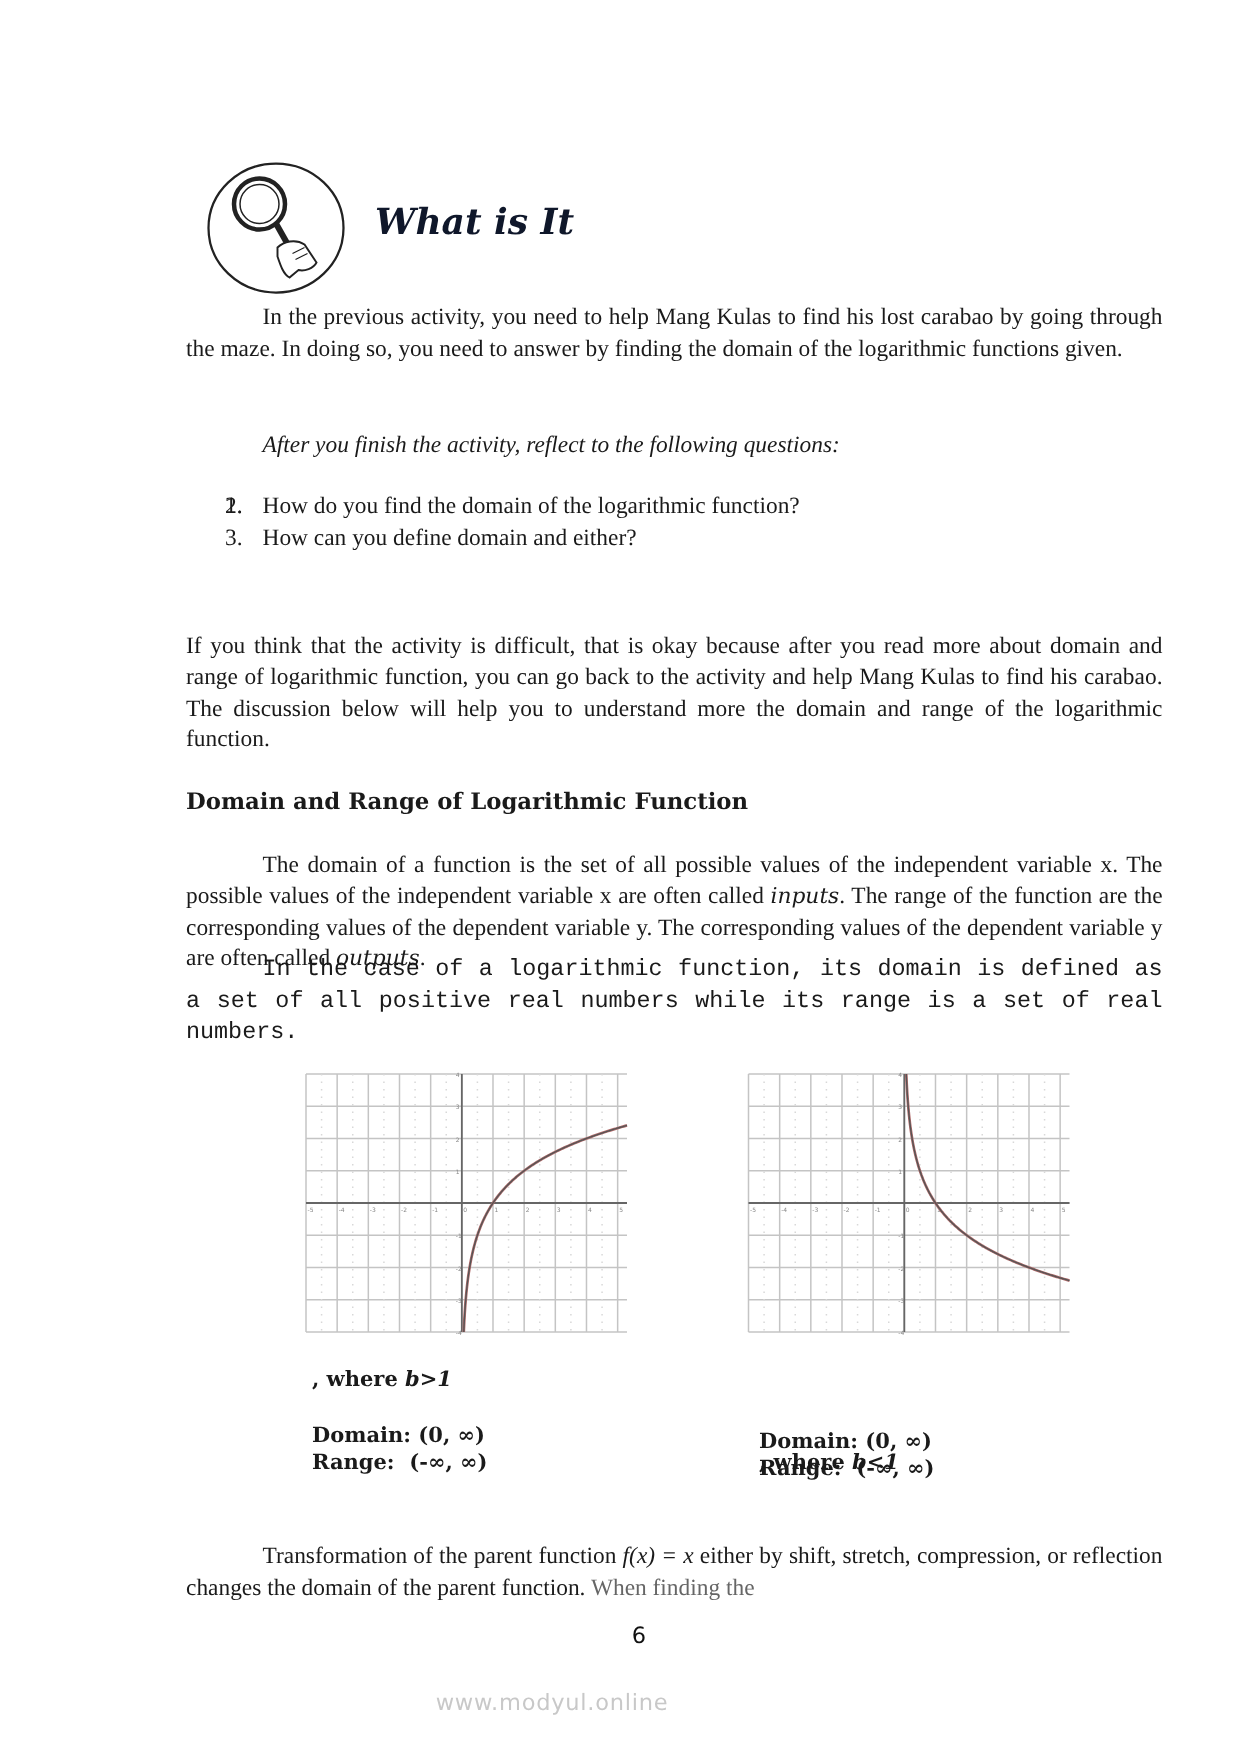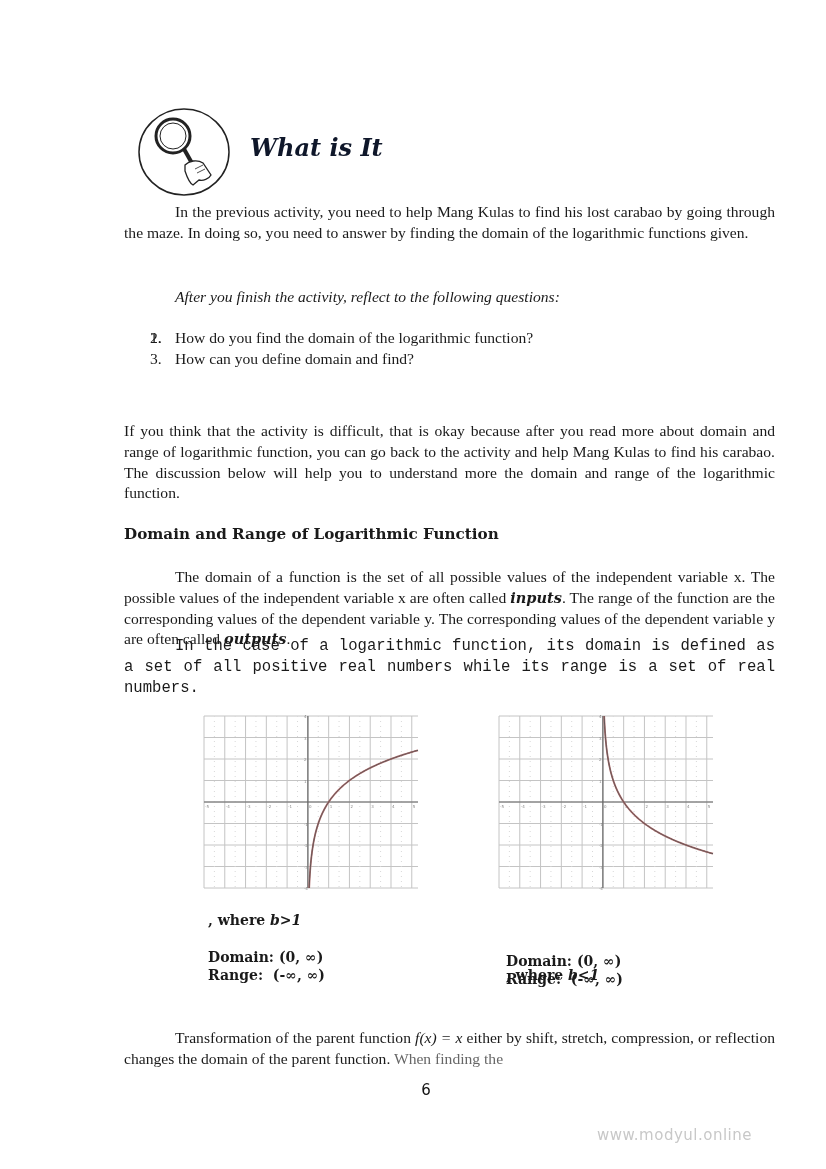--- a/index.html
+++ b/index.html
@@ -8,27 +8,27 @@
   .abs { position: absolute; }
   .icon-wrap { left: 137px; top: 107px; width: 94px; height: 90px; }
   .title { left: 250px; top: 133px; font-family: "DejaVu Serif", serif; font-weight: bold;
            font-style: italic; font-size: 24px; color: #0f172a; }
   .para { left: 124px; width: 651px; font-size: 15.6px; line-height: 20.8px; text-align: justify; }
   .indent { text-indent: 51px; }
   .list { left: 150px; width: 600px; font-size: 15.6px; line-height: 20.8px; margin: 0; padding: 0; list-style: none; }
   .list li { position: relative; padding-left: 25px; }
   .list li .num { position: absolute; left: 0; }
   .heading { left: 124px; top: 525px; font-family: "DejaVu Serif", serif; font-weight: bold; font-size: 15.2px; text-align: right; }
-  .bi { font-weight: bold; font-style: italic; font-family: "DejaVu Serif", serif; font-size: 14.5px; }
+  .bi { font-weight: normal; font-style: italic; font-family: "DejaVu Serif", serif; font-size: 14.5px; }
   .chart { width: 222px; height: 180px; }
   .cap { font-family: "DejaVu Serif", serif; font-weight: bold; font-size: 14px; line-height: 18px; }
   .cap i { font-style: italic; }
   .pagenum { left: 0; width: 852px; top: 1081px; text-align: center; font-family: "DejaVu Sans", sans-serif; font-size: 15px; color: #111; }
-  .watermark { left: 0; width: 736px; top: 1126px; text-align: right; font-family: "DejaVu Sans", sans-serif;
-               font-size: 15px; color: #c8c8c8; letter-spacing: 0.5px; padding-left: 16px; }
+  .watermark { left: 0; width: 736px; top: 1126px; text-align: center; font-family: "DejaVu Sans", sans-serif;
+               font-size: 15px; color: #c8c8c8; letter-spacing: 0.5px; }
   .math { font-style: italic; }
   .gray { color: #666; }
 </style>
 </head>
 <body>
 
 <div class="abs icon-wrap">
   <svg width="94" height="90" viewBox="0 0 94 90">
     <ellipse cx="47" cy="45" rx="45" ry="43" fill="none" stroke="#222" stroke-width="1.5"></ellipse>
     <circle cx="36" cy="29" r="17" fill="none" stroke="#222" stroke-width="3"></circle>
@@ -39,21 +39,21 @@
   </svg>
 </div>
 <div class="abs title">What is It</div>
 
 <div class="abs para indent" style="top:202px;">In the previous activity, you need to help Mang Kulas to find his lost carabao by going through the maze. In doing so, you need to answer by finding the domain of the logarithmic functions given.</div>
 <div class="abs para indent" style="top:287px;font-style:italic;">After you finish the activity, reflect to the following questions:</div>
 
 <ul class="abs list" style="top:328px;">
   <li><span class="num">1.</span></li>
   <li><span class="num">2.</span><span>How do you find the domain of the logarithmic function?</span></li>
-  <li><span class="num">3.</span><span>How can you define domain and find?</span></li>
+  <li><span class="num">3.</span><span>How can you define domain and either?</span></li>
 </ul>
 
 <div class="abs para" style="top:421px;">If you think that the activity is difficult, that is okay because after you read more about domain and range of logarithmic function, you can go back to the activity and help Mang Kulas to find his carabao. The discussion below will help you to understand more the domain and range of the logarithmic function.</div>
 
 <div class="abs heading">Domain and Range of Logarithmic Function</div>
 
 <div class="abs para indent" style="top:567px;"><span>The domain of a function is the set of all possible values of the independent variable x.  The possible values of the independent variable x are often called </span><span class="bi">inputs</span><span>. The range of the function are the corresponding values of the dependent variable y.  The corresponding values of the dependent variable y are often called </span><span class="bi">outputs</span><span>.</span></div>
 <div class="abs para indent" style="top:636px;font-family:Liberation Mono, monospace;">In the case of a logarithmic function, its domain is defined as a set of all positive real numbers while its range is a set of real numbers.</div>
 
 <div class="abs chart" style="left:200px; top:712px;">

